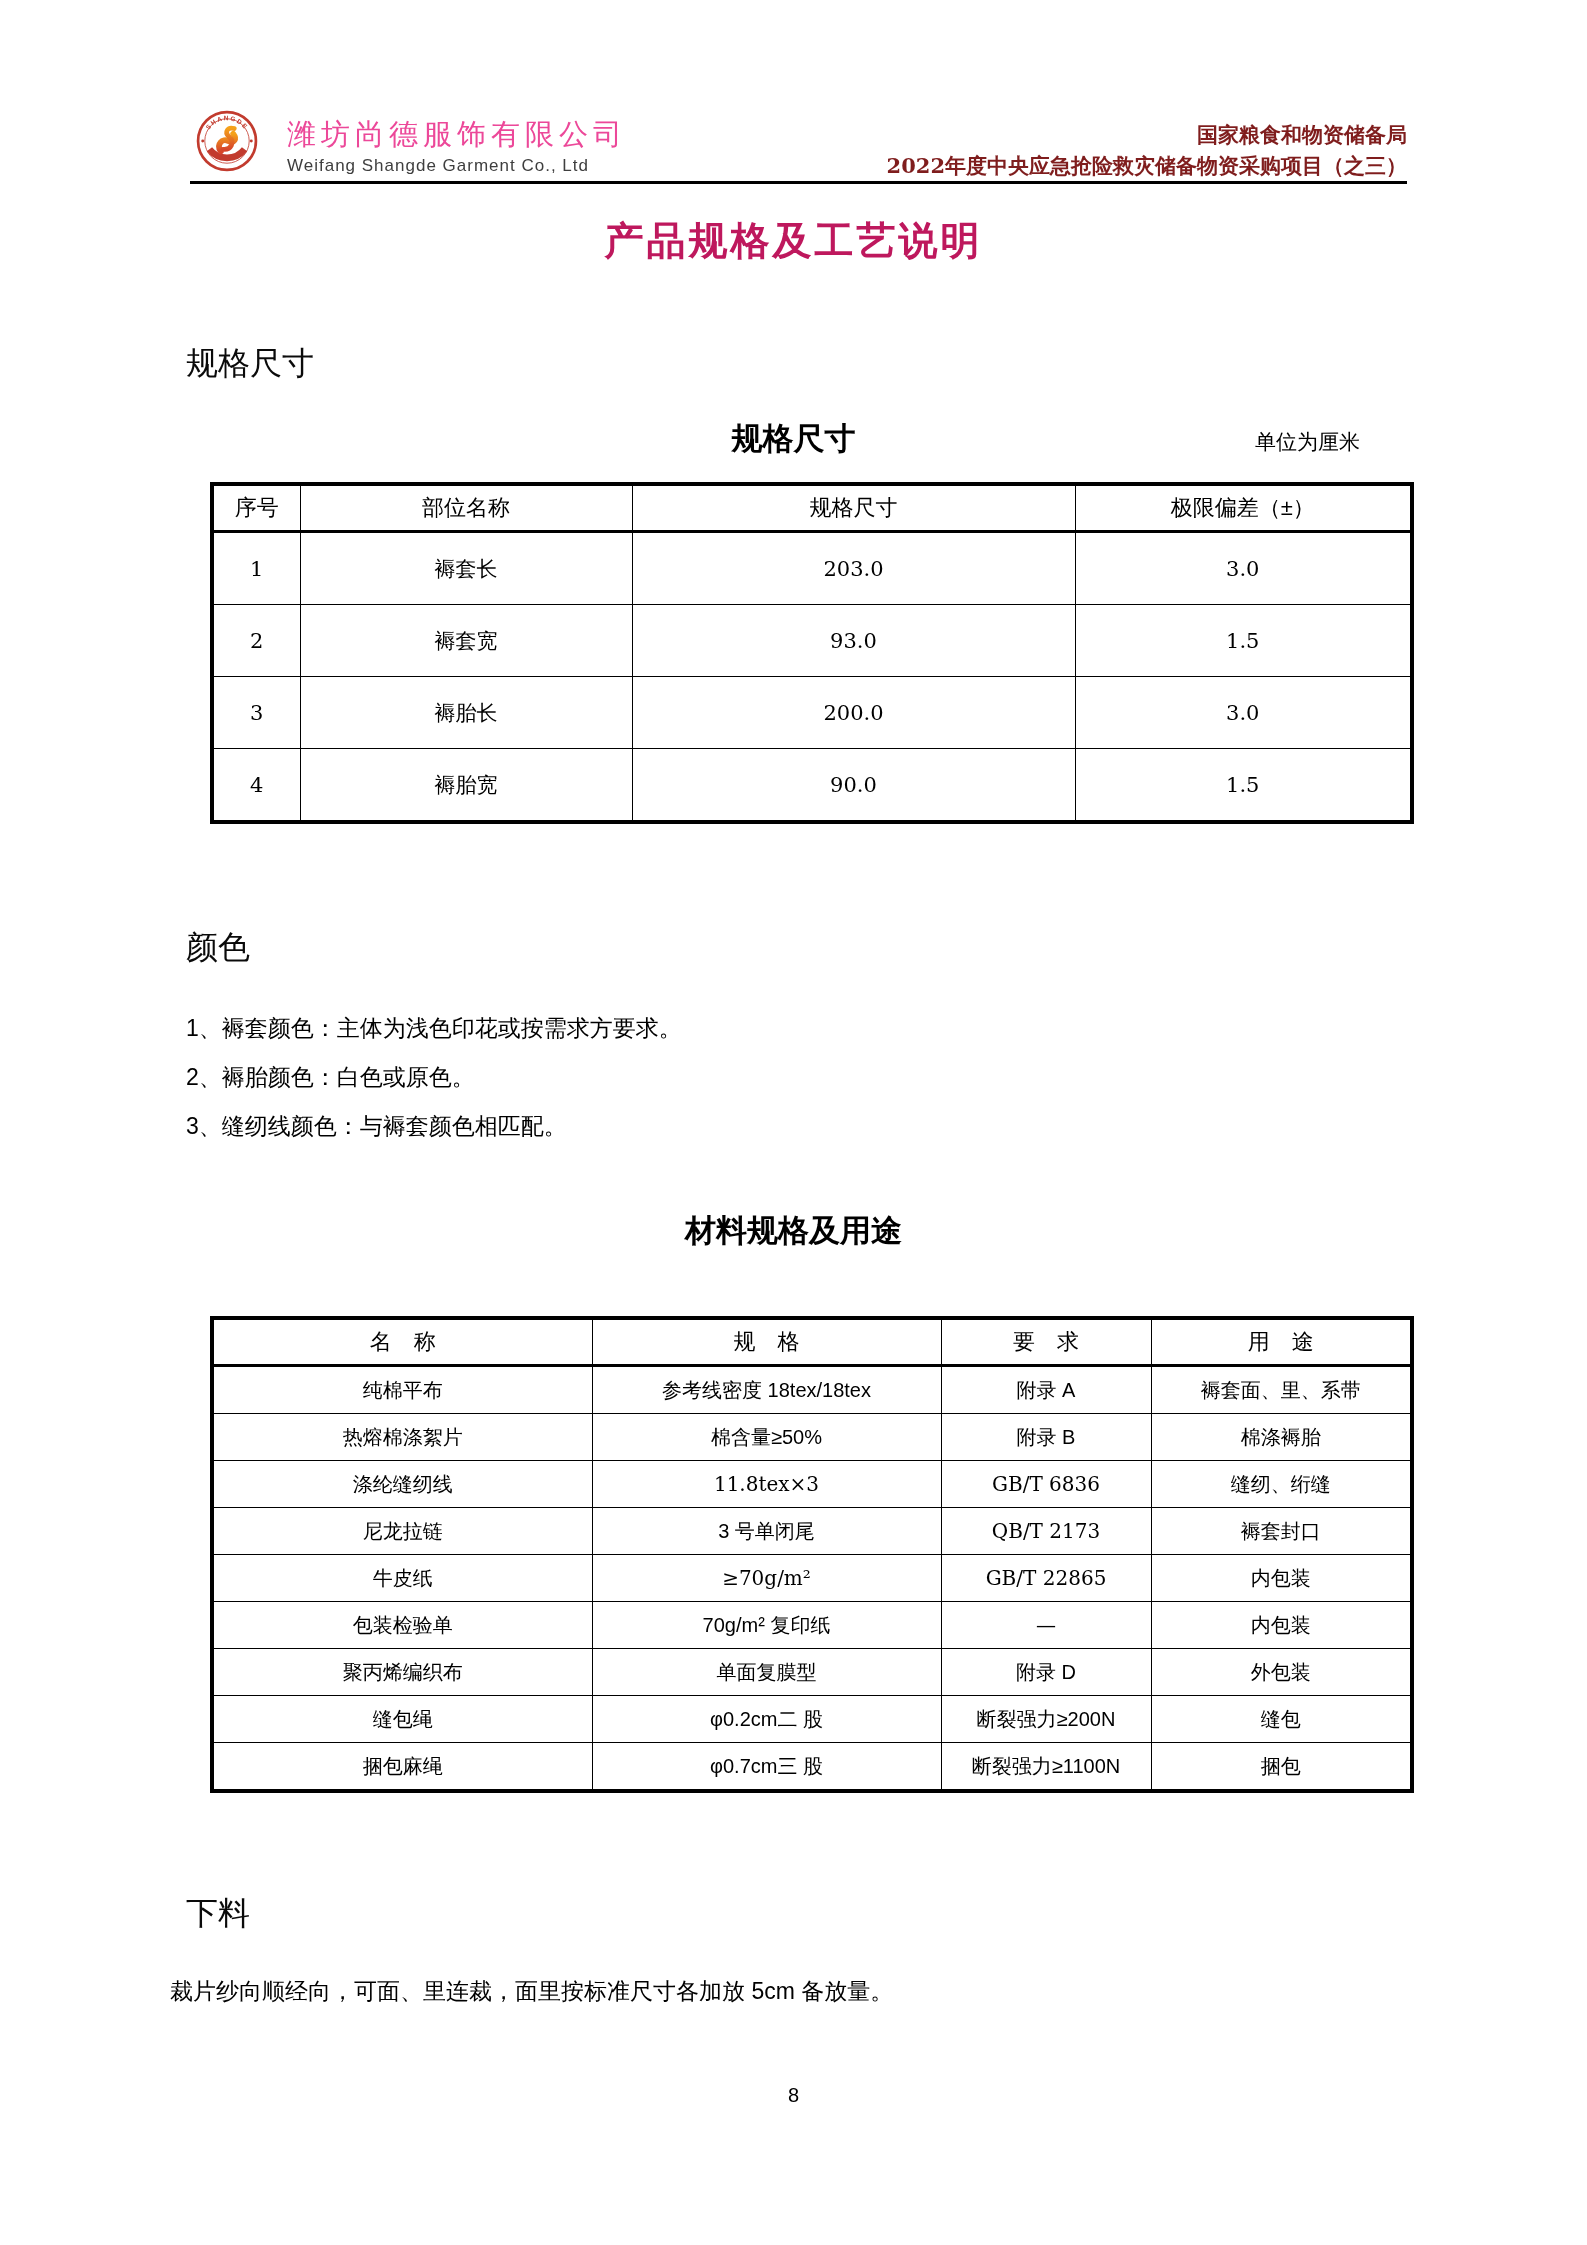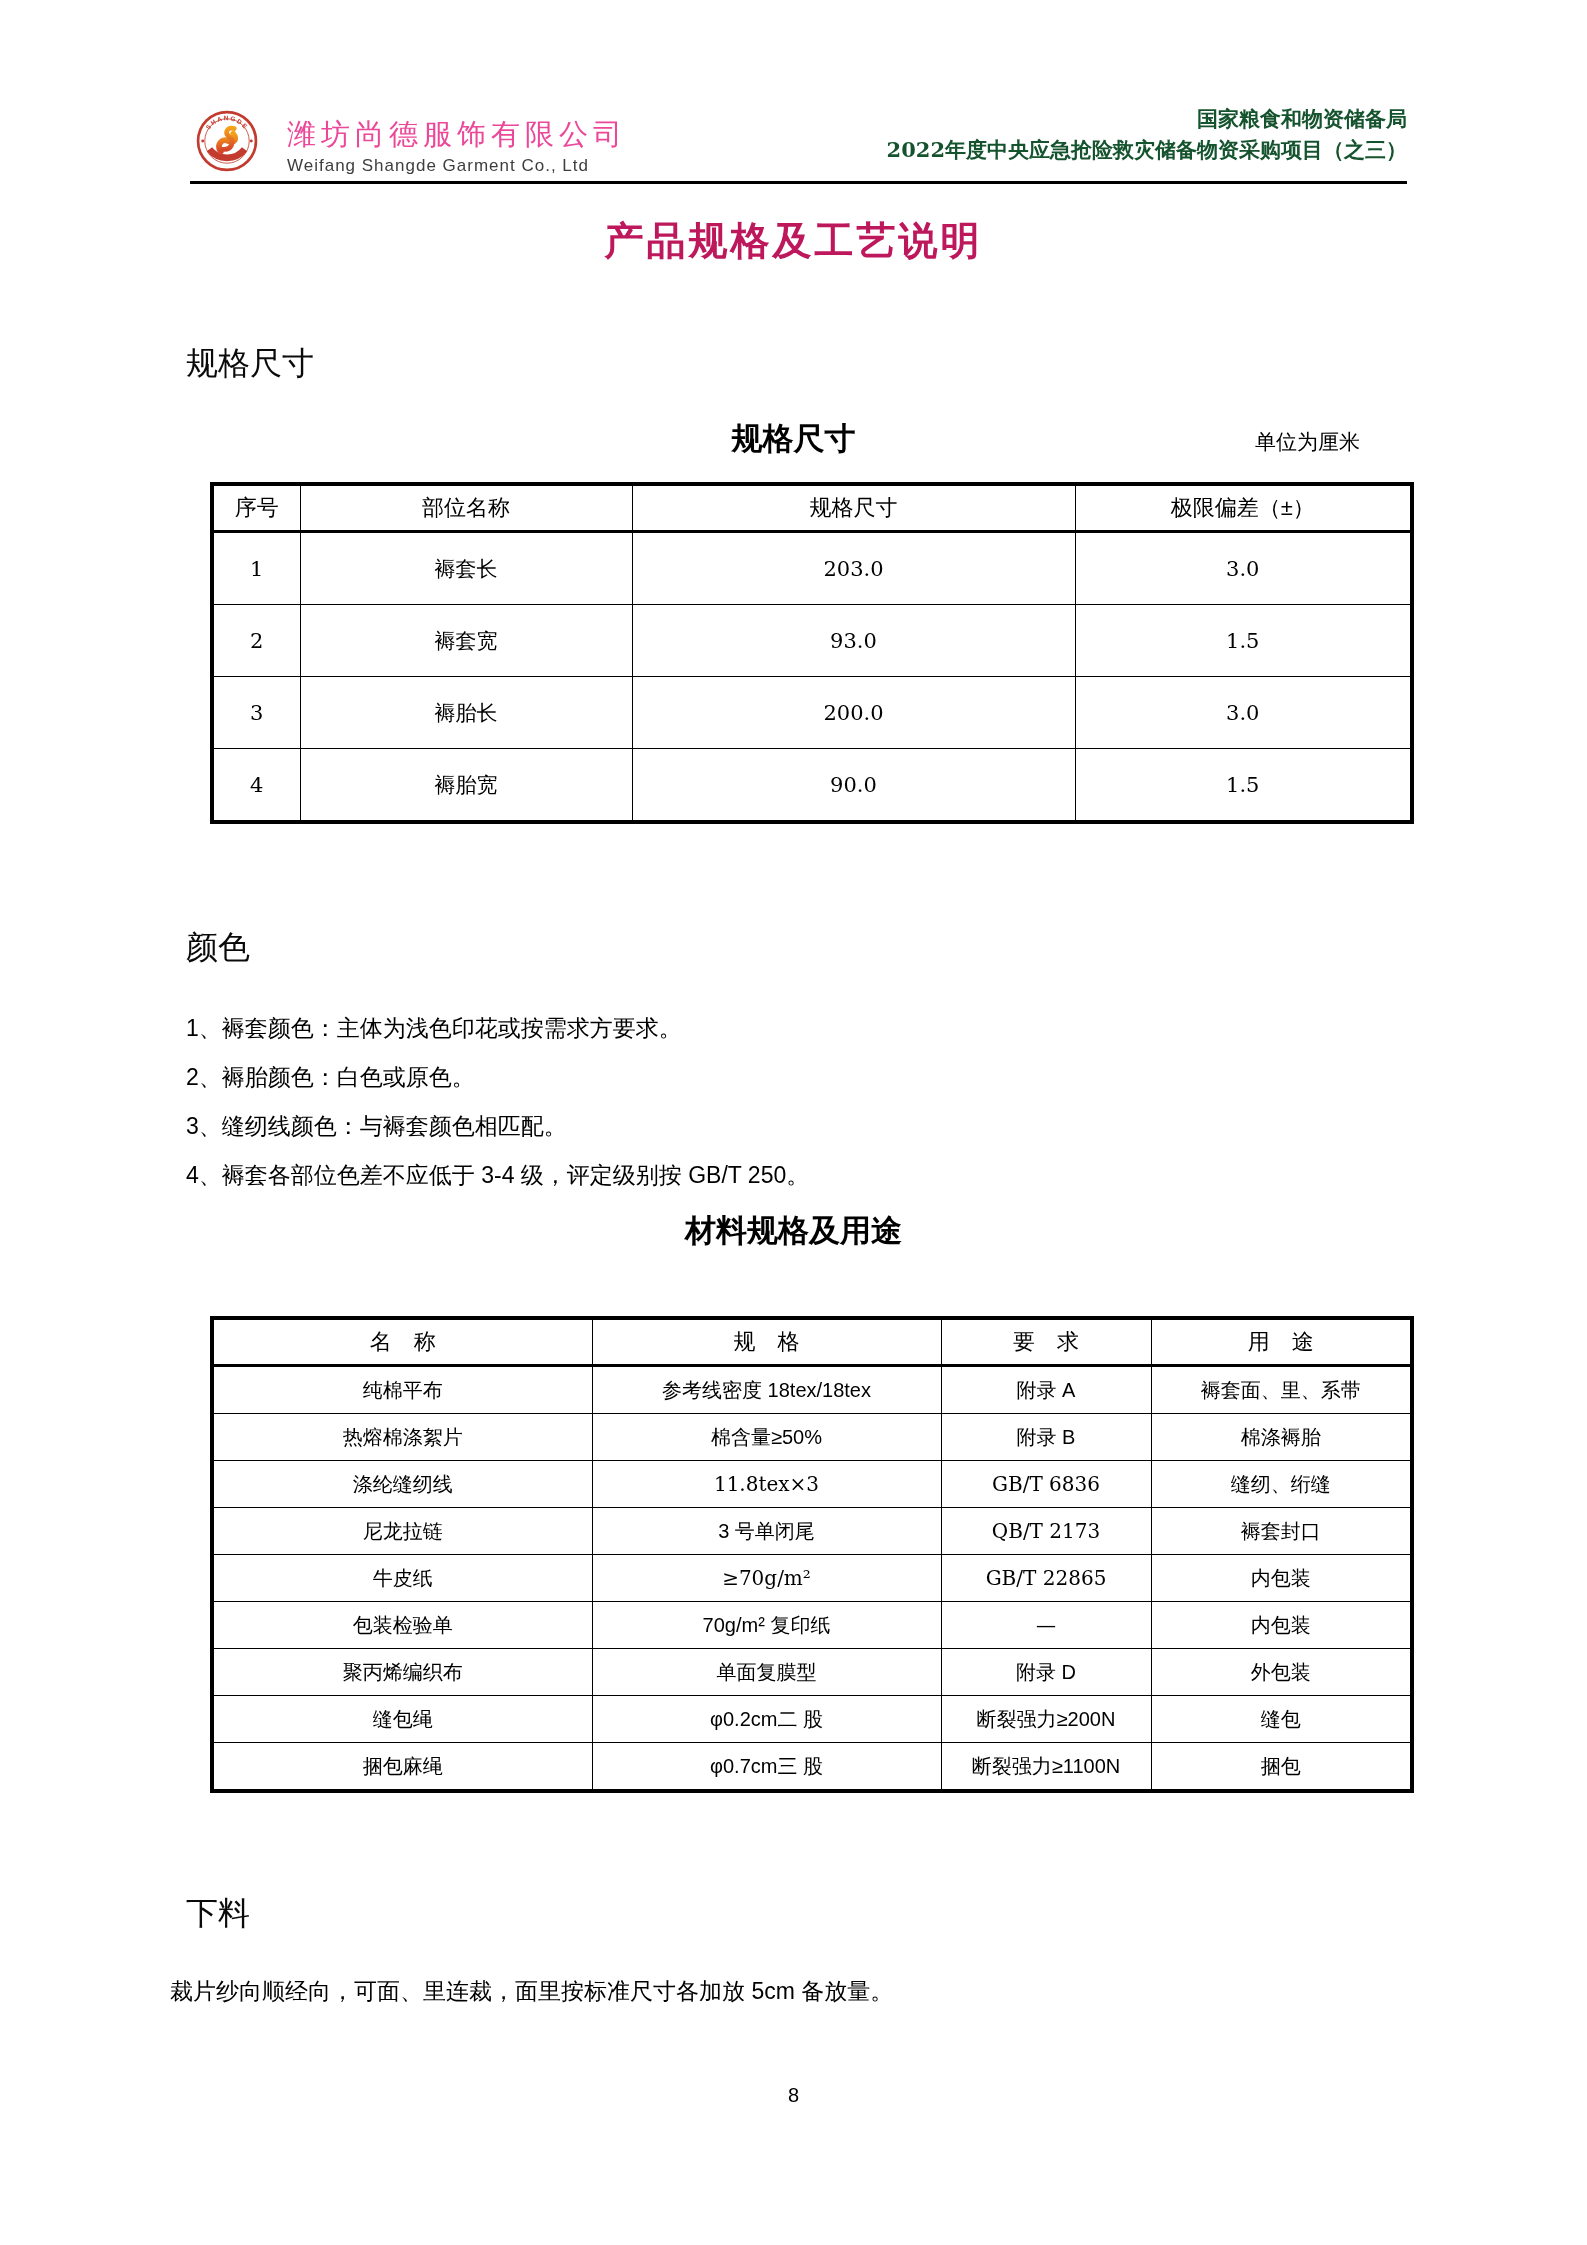--- a/index.html
+++ b/index.html
@@ -10,22 +10,22 @@
     font-family:"Liberation Sans", sans-serif;
     color:#000;
     overflow:hidden;
   }
   
   .logo{position:absolute;left:196px;top:110px;width:62px;height:62px;}
   .company-block{position:absolute;left:287px;top:116px;}
   .company-cn{font-size:29px;color:#ec4899;letter-spacing:5px;font-weight:500;line-height:36px;}
   .company-en{font-size:17px;color:#3e3e3e;letter-spacing:1px;line-height:24px;margin-top:2px;}
   .header-right{
-    position:absolute;right:180px;top:104px;text-align:right;
-    font-family:"DejaVu Serif", serif;font-weight:bold;color:#14532d;
+    position:absolute;right:180px;top:120px;text-align:right;
+    font-family:"DejaVu Serif", serif;font-weight:bold;color:#7f1d1d;
   }
   .header-right .line1{font-size:21px;line-height:30px;}
   .header-right .line2{font-size:21px;line-height:31px;}
   .header-rule{position:absolute;left:190px;width:1217px;top:181px;height:3px;background:#000;}
   
   .doc-title{
     position:absolute;left:0;top:214px;width:100%;
     text-align:center;font-size:39px;font-weight:bold;letter-spacing:3px;color:#be185d;
   }
   .sec-heading{position:absolute;left:186px;font-size:32px;font-weight:500;color:#0a0a0a;}
@@ -158,21 +158,20 @@
         <td class="num">1.5</td>
       </tr>
     </tbody>
   </table>
 
   <div class="sec-heading sec-color">颜色</div>
   <div class="color-list">
     <div class="color-item">1、褥套颜色：主体为浅色印花或按需求方要求。</div>
     <div class="color-item">2、褥胎颜色：白色或原色。</div>
     <div class="color-item">3、缝纫线颜色：与褥套颜色相匹配。</div>
-    <div class="color-item">4、褥套各部位色差不应低于 3-4 级，评定级别按 GB/T 250。</div>
   </div>
 
   <div class="table-caption caption-material">材料规格及用途</div>
 
   <table class="doc" id="material-table">
     <colgroup>
         <col style="width:380px">
         <col style="width:349px">
         <col style="width:210px">
         <col style="width:261px">

